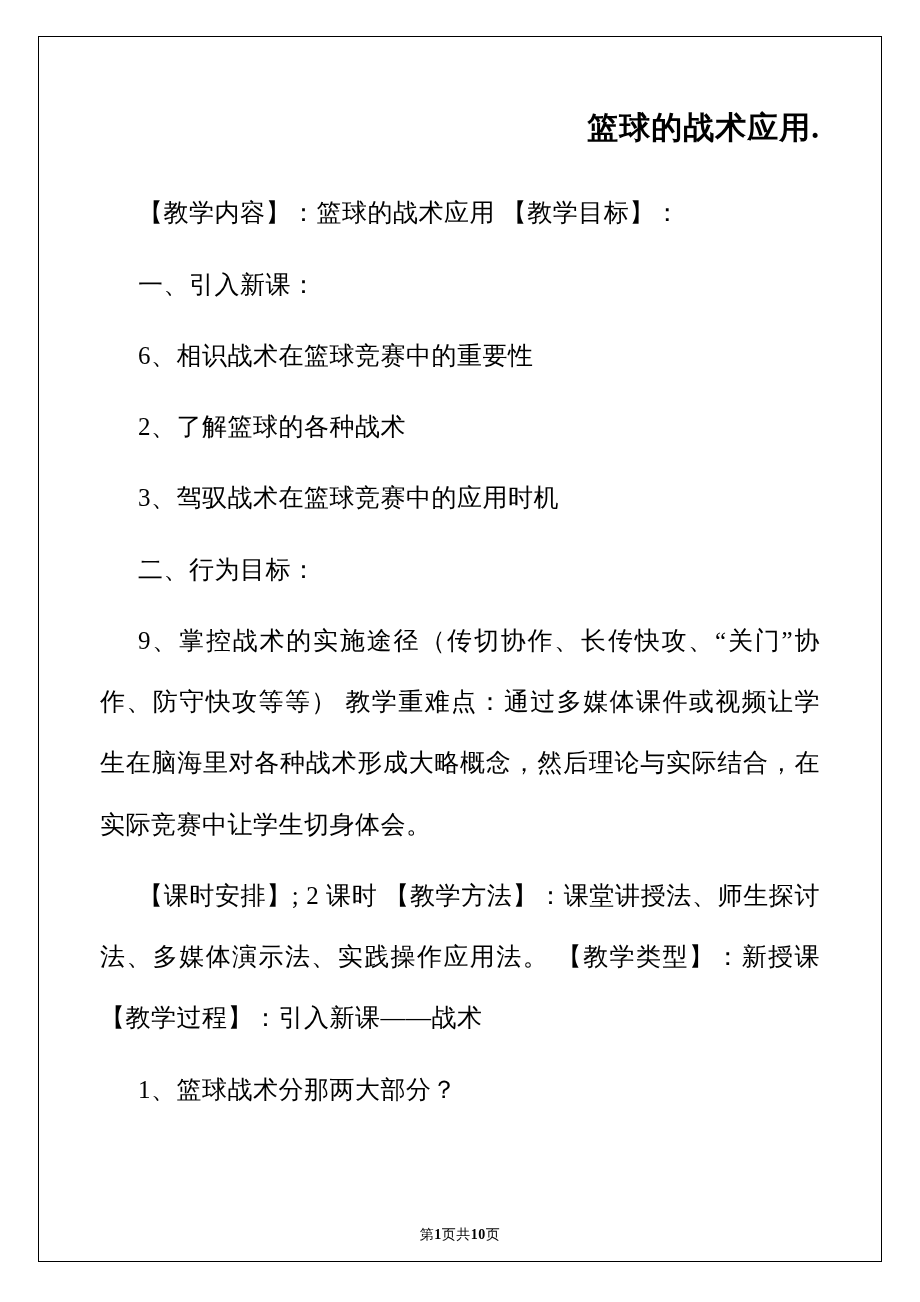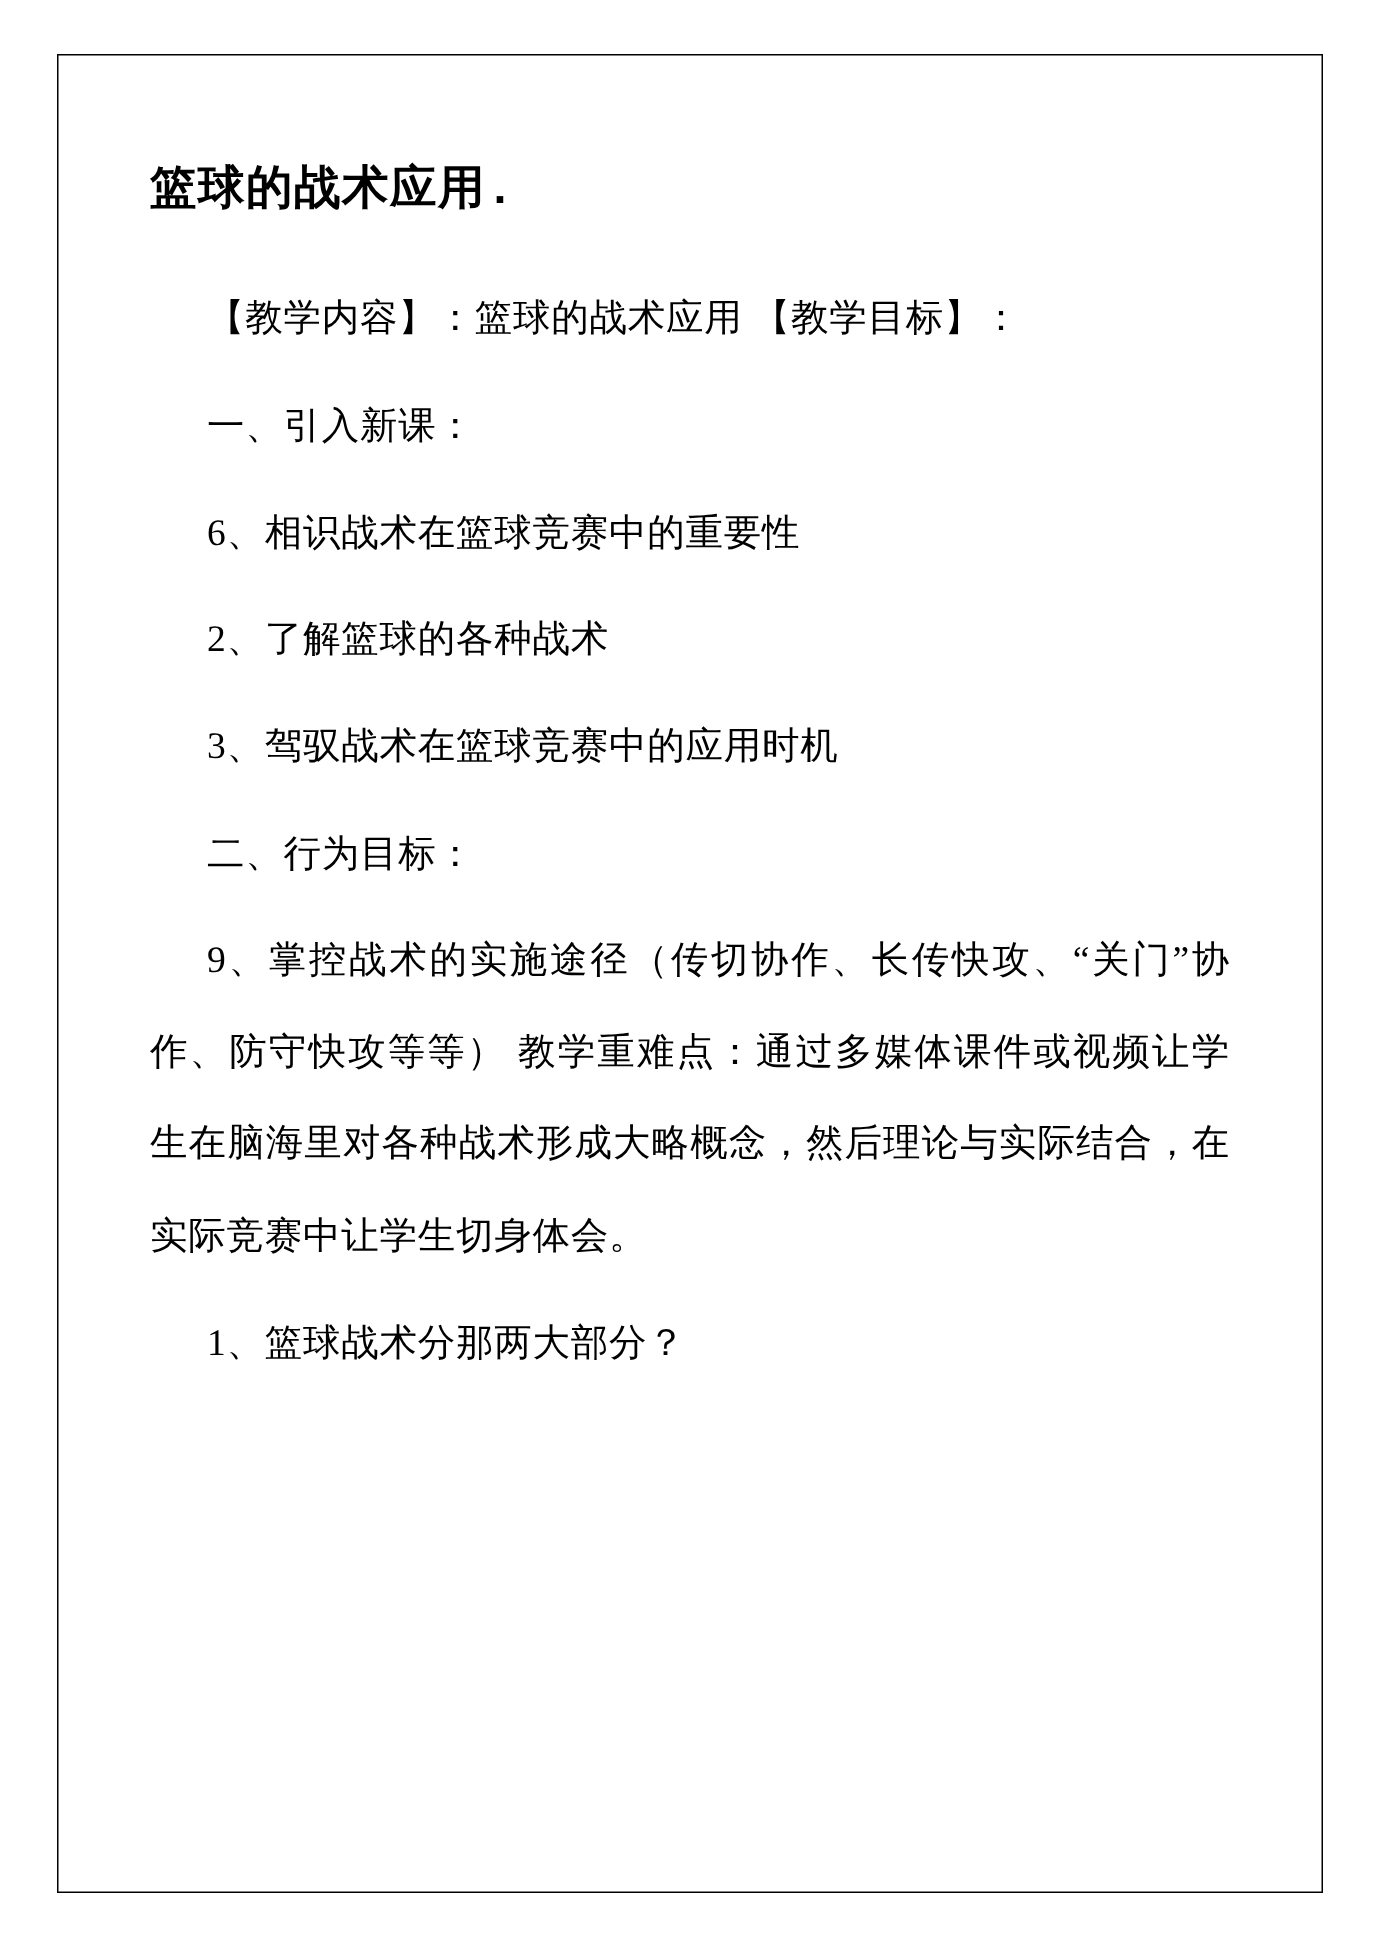--- a/index.html
+++ b/index.html
@@ -30,27 +30,27 @@
     box-sizing: border-box;
     pointer-events: none;
   }
   .content {
     position: absolute;
     left: 100px;
     top: 90px;
     width: 720px;
   }
   .doc-title {
-    text-align: left;
+    text-align: right;
     font-size: 31px;
     font-weight: bold;
     letter-spacing: 1px;
     margin: 18px 0 34px 0;
     line-height: 1.3;
-    font-family: Liberation Mono, monospace;
+    font-family: Liberation Serif, serif;
   }
   .para {
     font-size: 25px;
     line-height: 2.45;
     text-align: justify;
     text-justify: inter-ideograph;
     margin: 0 0 10px 0;
     letter-spacing: 0.5px;
   }
   .para.indent {
@@ -88,18 +88,22 @@
 
     <div class="doc-title">篮球的战术应用.</div>
 
     <p class="para indent">【教学内容】：篮球的战术应用 【教学目标】：</p>
     <p class="para indent">一、引入新课：</p>
     <p class="para indent">6、相识战术在篮球竞赛中的重要性</p>
     <p class="para indent">2、了解篮球的各种战术</p>
     <p class="para indent">3、驾驭战术在篮球竞赛中的应用时机</p>
     <p class="para indent">二、行为目标：</p>
     <p class="para indent">9、掌控战术的实施途径（传切协作、长传快攻、“关门”协作、防守快攻等等）   教学重难点：通过多媒体课件或视频让学生在脑海里对各种战术形成大略概念，然后理论与实际结合，在实际竞赛中让学生切身体会。</p>
+    <p class="para indent">【课时安排】; 2 课时 【教学方法】：课堂讲授法、师生探讨法、多媒体演示法、实践操作应用法。 【教学类型】：新授课 【教学过程】：引入新课——战术</p>
     <p class="para indent">1、篮球战术分那两大部分？</p>
 
   </div>
 
+  <div class="footer">
+    <span>第</span><span class="num">1</span><span>页</span><span class="gap"></span><span>共</span><span class="num">10</span><span>页</span>
+  </div>
 
 </div>
 
 </body></html>

